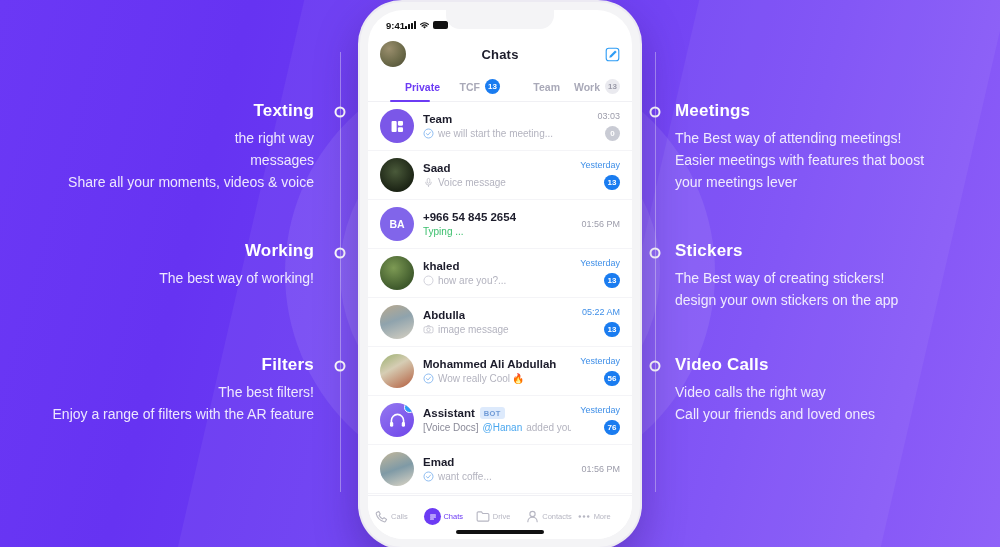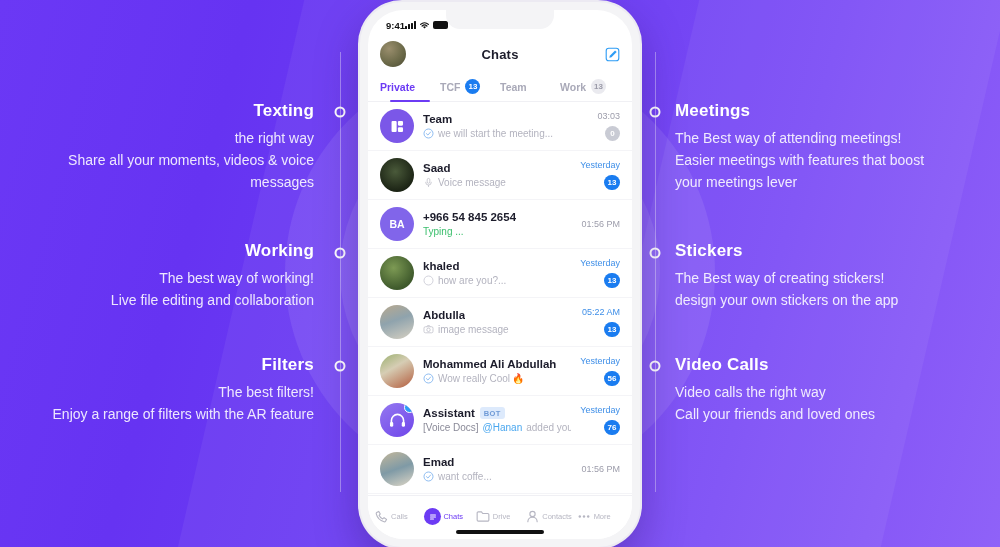--- a/index.html
+++ b/index.html
@@ -153,21 +153,21 @@
   
   #tabs {
     height: 30px; flex: none;
     display: flex; align-items: center;
     padding: 0 12px;
     border-bottom: 1px solid #f0f0f4;
     position: relative;
   }
   .tab {
     flex: 1;
-    display: flex; align-items: center; justify-content: flex-start;
+    display: flex; align-items: center; justify-content: flex-end;
     gap: 5px;
     font-size: 10.5px; color: #a9a9b8; font-weight: bold;
     height: 100%;
     position: relative;
   }
   .tab.active { color: #6c3bf4; }
   .tab.active::after {
     content: ""; position: absolute;
     left: 16%; right: 16%; bottom: -1px; height: 2.5px;
     background: #6c3bf4; border-radius: 2px;
@@ -289,27 +289,26 @@
   <div class="dot" style="left:340px; top:112px;"></div>
   <div class="dot" style="left:340px; top:253px;"></div>
   <div class="dot" style="left:340px; top:366px;"></div>
   <div class="dot" style="left:655px; top:112px;"></div>
   <div class="dot" style="left:655px; top:253px;"></div>
   <div class="dot" style="left:655px; top:366px;"></div>
 
   <div class="feature feat-left" id="feat-texting">
     <div class="f-title">Texting</div>
     <div class="f-line">the right way</div>
+    <div class="f-line">messages</div>
     <div class="f-line">Share all your moments, videos &amp; voice</div>
-    <div class="f-line">messages</div>
   </div>
   <div class="feature feat-left" id="feat-working">
     <div class="f-title">Working</div>
     <div class="f-line">The best way of working!</div>
-    <div class="f-line">Live file editing and collaboration</div>
   </div>
   <div class="feature feat-left" id="feat-filters">
     <div class="f-title">Filters</div>
     <div class="f-line">The best filters!</div>
     <div class="f-line">Enjoy a range of filters with the AR feature</div>
   </div>
 
   <div class="feature feat-right" id="feat-stickers">
     <div class="f-title">Stickers</div>
     <div class="f-line">The Best way of creating stickers!</div>

